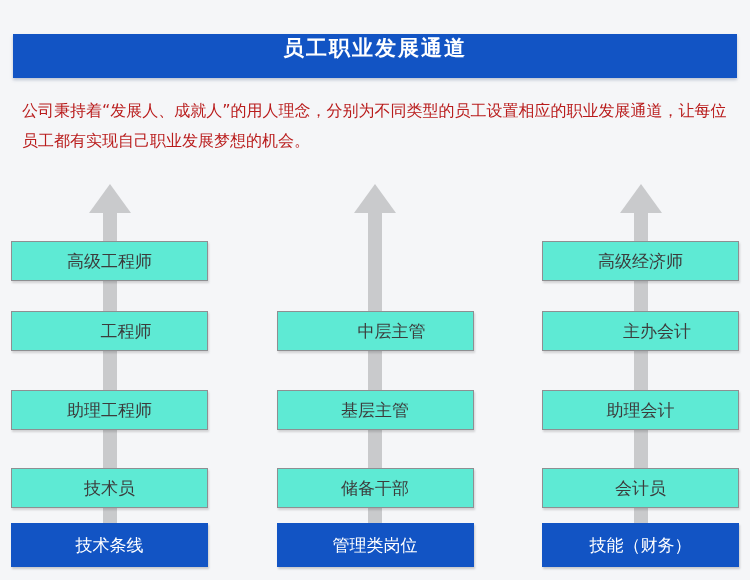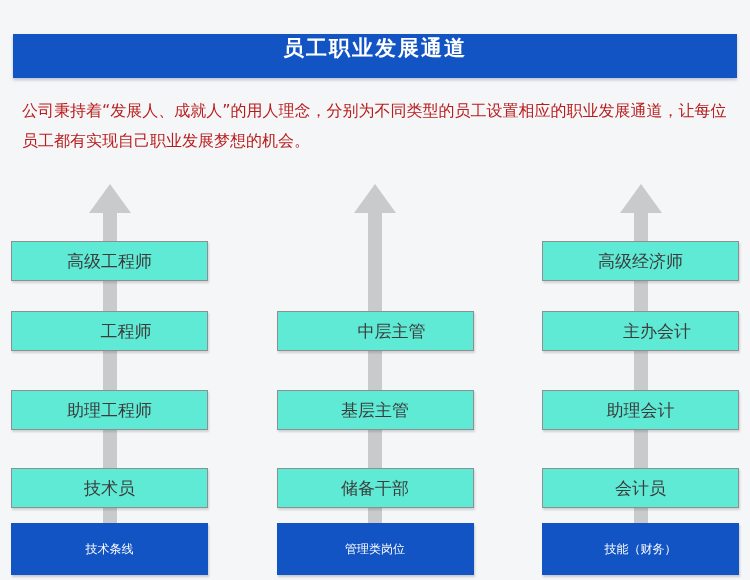--- a/index.html
+++ b/index.html
@@ -46,24 +46,24 @@
     background: #5eead4; border: 1px solid #8e8f92;
     box-shadow: 1px 2px 2px rgba(0, 0, 0, 0.15);
     display: flex; align-items: center; justify-content: center;
     font-size: 17px; color: #3c3c3c; z-index: 2;
   }
   .level-0 { top: 61px; }
   .level-1 { top: 131px; padding-left: 33px; }
   .level-2 { top: 202px; margin-top: 8px; }
   .level-3 { top: 288px; }
   .base {
-    position: absolute; left: 0; top: 343px; width: 197px; height: 52px;
+    position: absolute; left: 0; top: 343px; width: 197px; height: 44px;
     background: #1254c4;
     display: flex; align-items: center; justify-content: center;
-    font-size: 12px; color: #ffffff; z-index: 2;
+    font-size: 17px; color: #ffffff; z-index: 2;
     box-shadow: 1px 2px 2px rgba(0, 0, 0, 0.18);
   }
 </style>
 </head>
 <body>
 
 <div class="banner">
   <span class="banner-title">员工职业发展通道</span>
 </div>
 

